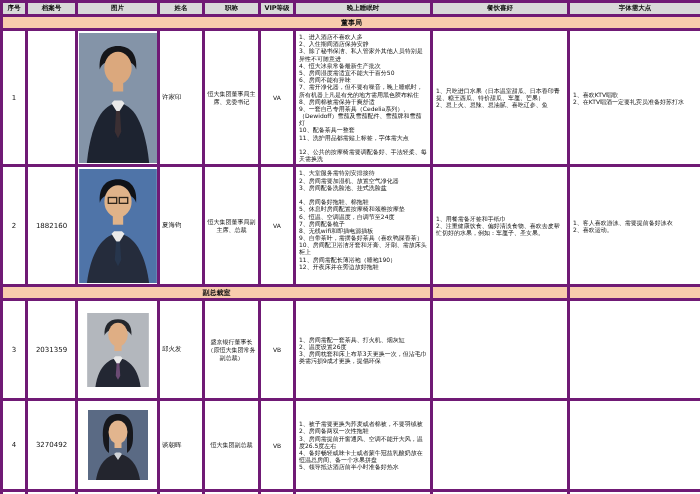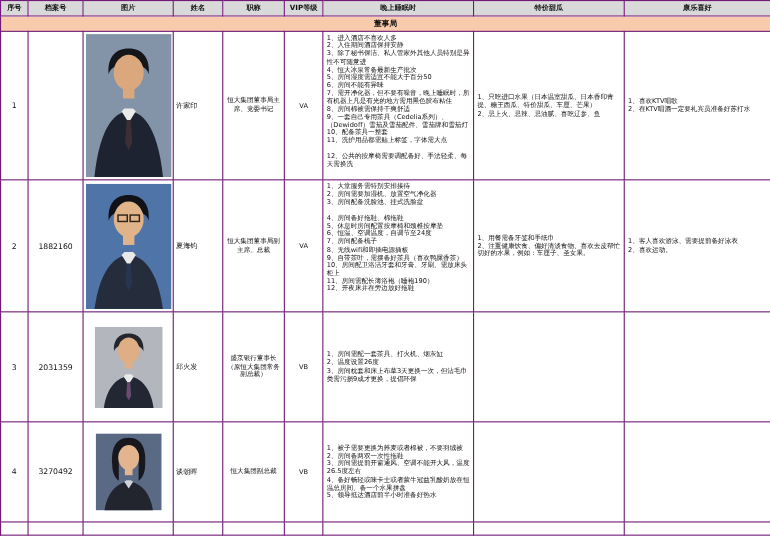--- a/index.html
+++ b/index.html
@@ -2,21 +2,21 @@
 <html><head>
 <meta charset="utf-8">
 <style>
   html,body{margin:0;padding:0;background:#fff;}
   #sheet{
     width:700px;height:494px;overflow:hidden;background:#fff;
     font-family:"DejaVu Sans",sans-serif;color:#111;position:relative;
     box-sizing:border-box;
   }
   table{border-collapse:collapse;table-layout:fixed;width:700px;}
-  td,th{border:1px solid #701a75;overflow:hidden;box-sizing:border-box;padding:0 2px;}
+  td,th{border:3px solid #701a75;overflow:hidden;box-sizing:border-box;padding:0 2px;}
   th{background:#d9d9d9;font-size:6.5px;font-weight:bold;text-align:center;height:14px;}
   .band td{background:#f8cbad;font-size:7px;font-weight:bold;text-align:center;height:14px;}
   .c-center{text-align:center;vertical-align:middle;font-size:7px;}
   .c-name{text-align:left;vertical-align:middle;font-size:6.5px;}
   .c-title{text-align:center;vertical-align:middle;font-size:6px;line-height:1.3;}
   .c-vip{text-align:center;vertical-align:middle;font-size:6px;}
   .c-pref{font-size:6px;line-height:1.2;vertical-align:middle;white-space:pre-line;text-align:left;padding:2px 3px;}
   .c-pref.top{vertical-align:top;}
   .c-photo{text-align:center;vertical-align:middle;padding:1px;}
   .r1{height:135px;} .r2{height:120px;} .r3{height:100px;} .r4{height:91px;} .r5{height:12px;}
@@ -41,22 +41,22 @@
 
   <tbody>
         <tr>
     <th>序号</th>
     <th>档案号</th>
     <th>图片</th>
     <th>姓名</th>
     <th>职称</th>
     <th>VIP等级</th>
     <th>晚上睡眠时</th>
-    <th>特价甜瓜</th>
-    <th>康乐喜好</th>
+    <th>餐饮喜好</th>
+    <th>字体需大点</th>
   </tr>
 
   <tr class="band">
     <td colspan="9">董事局</td>
   </tr>
 
   <tr class="r1">
     <td class="c-center">1</td>
     <td class="c-center"></td>
     <td class="c-photo">
@@ -123,20 +123,25 @@
 9、自带茶叶，需摆备好茶具（喜欢鸭屎香茶）
 10、房间配卫浴洁牙套和牙膏、牙刷、需放床头柜上
 11、房间需配长薄浴袍（睡袍190）
 12、开夜床并在旁边放好拖鞋</td>
     <td class="c-pref">1、用餐需备牙签和手纸巾
 2、注重健康饮食、偏好清淡食物、喜欢去皮帮忙切好的水果，例如：车厘子、圣女果。</td>
     <td class="c-pref">1、客人喜欢游泳、需要提前备好泳衣
 2、喜欢运动。</td>
   </tr>
 
+  <tr class="band">
+    <td colspan="7">副总裁室</td>
+    <td></td>
+    <td></td>
+  </tr>
 
   <tr class="r3">
     <td class="c-center">3</td>
     <td class="c-center">2031359</td>
     <td class="c-photo">
       <svg width="62" height="74" viewBox="0 0 60 72">
         <rect x="0" y="0" width="60" height="72" fill="#b3b7bd"></rect>
         <path d="M30,6 C21,6 16,12 17,22 C19,13 41,13 43,22 C44,12 39,6 30,6 Z" fill="#23262c"></path>
         <ellipse cx="30" cy="21" rx="9.5" ry="11.5" fill="#dfae84"></ellipse>
         <rect x="26.5" y="29" width="7" height="8" fill="#dfae84"></rect>

